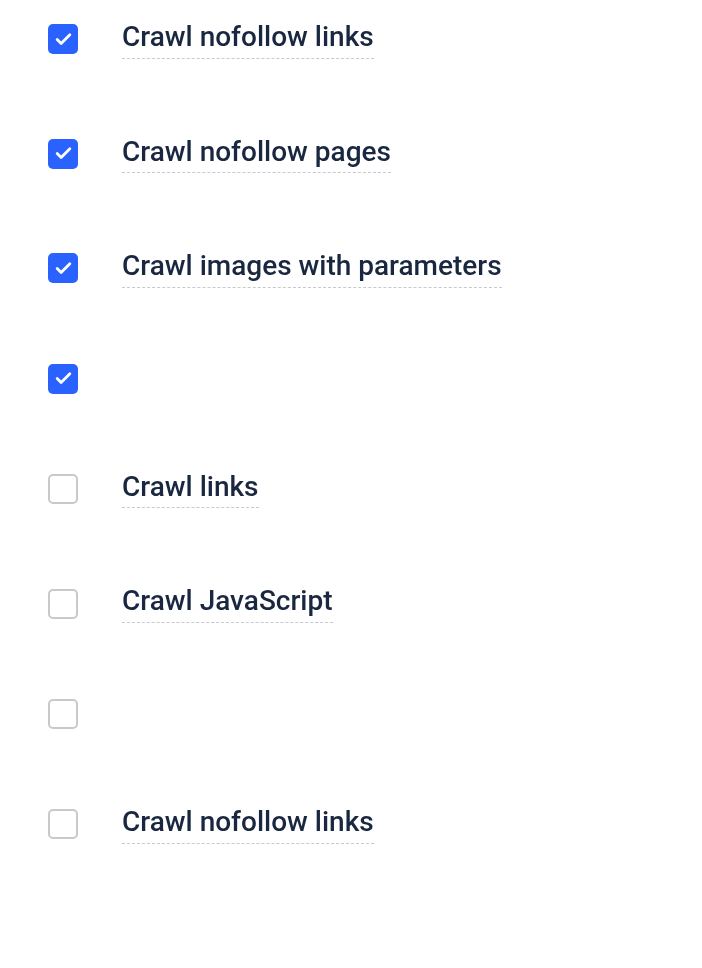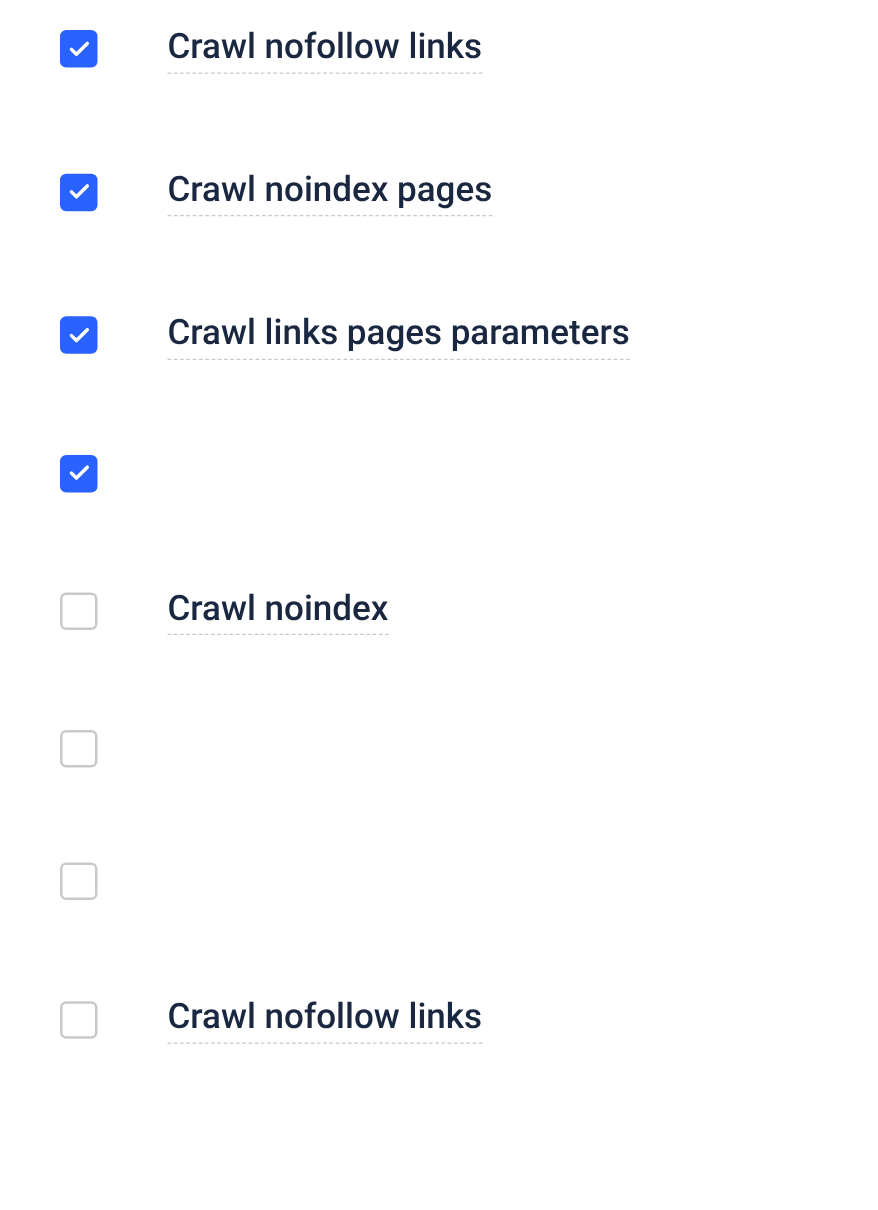--- a/index.html
+++ b/index.html
@@ -9,21 +9,21 @@
     }
     body {
       font-family: -apple-system, BlinkMacSystemFont, 'Segoe UI', Roboto, Helvetica, Arial, sans-serif;
       background: #ffffff;
       padding: 20px 48px;
       width: 702px;
     }
     .option-row {
       display: flex;
       align-items: center;
-      gap: 56px;
+      gap: 44px;
       margin-bottom: 76px;
     }
     .checkbox-wrapper {
       width: 30px;
       height: 30px;
       flex-shrink: 0;
       cursor: pointer;
     }
     .checkbox {
       width: 30px;
@@ -70,55 +70,56 @@
 </div>
 
 <div class="option-row">
   <div class="checkbox-wrapper">
     <div class="checkbox checked">
       <svg viewBox="0 0 24 24" fill="none" stroke="#ffffff" stroke-width="3.5" stroke-linecap="round" stroke-linejoin="round">
           <polyline points="20 6 9 17 4 12"></polyline>
         </svg>
     </div>
   </div>
-  <span class="label">Crawl noindex pages</span>
+  <span class="label">Crawl nofollow pages</span>
 </div>
 
 <div class="option-row">
   <div class="checkbox-wrapper">
     <div class="checkbox checked">
       <svg viewBox="0 0 24 24" fill="none" stroke="#ffffff" stroke-width="3.5" stroke-linecap="round" stroke-linejoin="round">
           <polyline points="20 6 9 17 4 12"></polyline>
         </svg>
     </div>
   </div>
-  <span class="label">Crawl links pages parameters</span>
+  <span class="label">Crawl images with parameters</span>
 </div>
 
 <div class="option-row">
   <div class="checkbox-wrapper">
     <div class="checkbox checked">
       <svg viewBox="0 0 24 24" fill="none" stroke="#ffffff" stroke-width="3.5" stroke-linecap="round" stroke-linejoin="round">
           <polyline points="20 6 9 17 4 12"></polyline>
         </svg>
     </div>
   </div>
 </div>
 
 <div class="option-row">
   <div class="checkbox-wrapper">
     <div class="checkbox unchecked"></div>
   </div>
-  <span class="label">Crawl noindex</span>
+  <span class="label">Crawl links</span>
 </div>
 
 <div class="option-row">
   <div class="checkbox-wrapper">
     <div class="checkbox unchecked"></div>
   </div>
+  <span class="label">Crawl JavaScript</span>
 </div>
 
 <div class="option-row">
   <div class="checkbox-wrapper">
     <div class="checkbox unchecked"></div>
   </div>
 </div>
 
 <div class="option-row">
   <div class="checkbox-wrapper">

